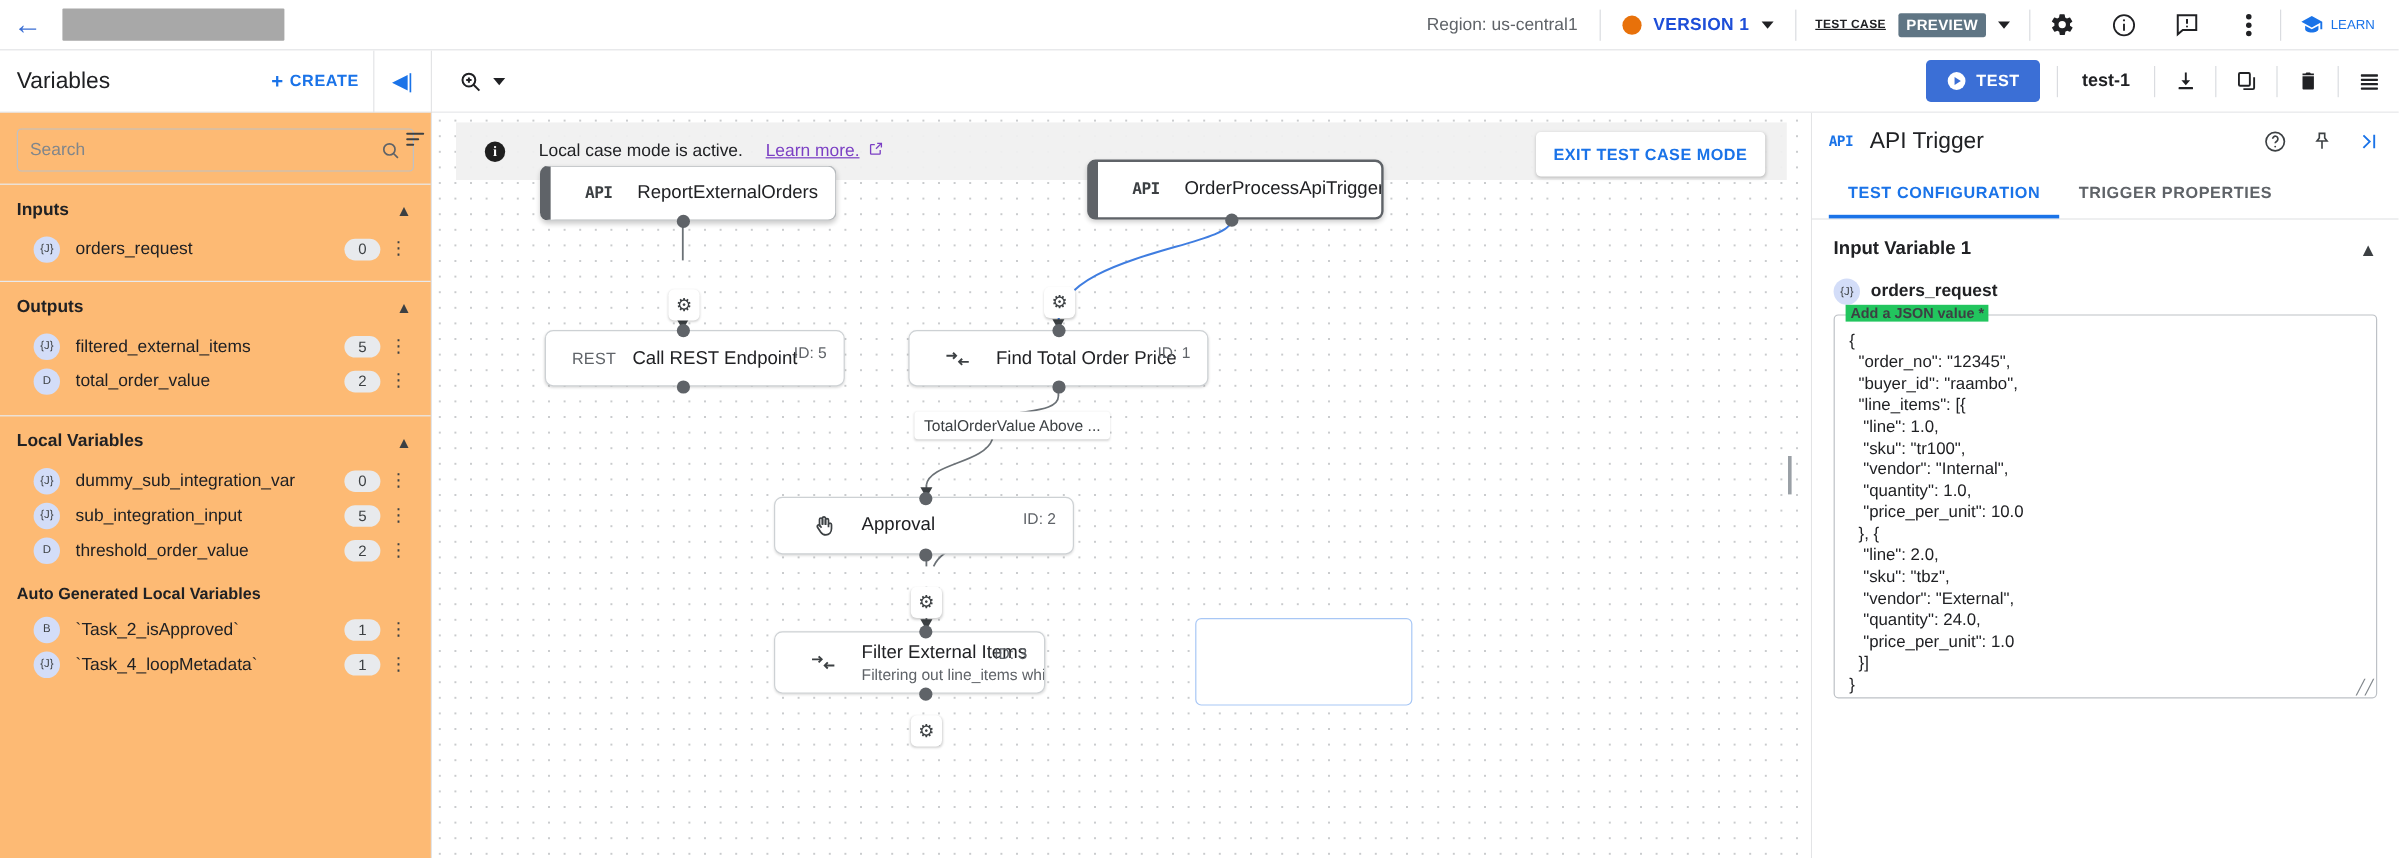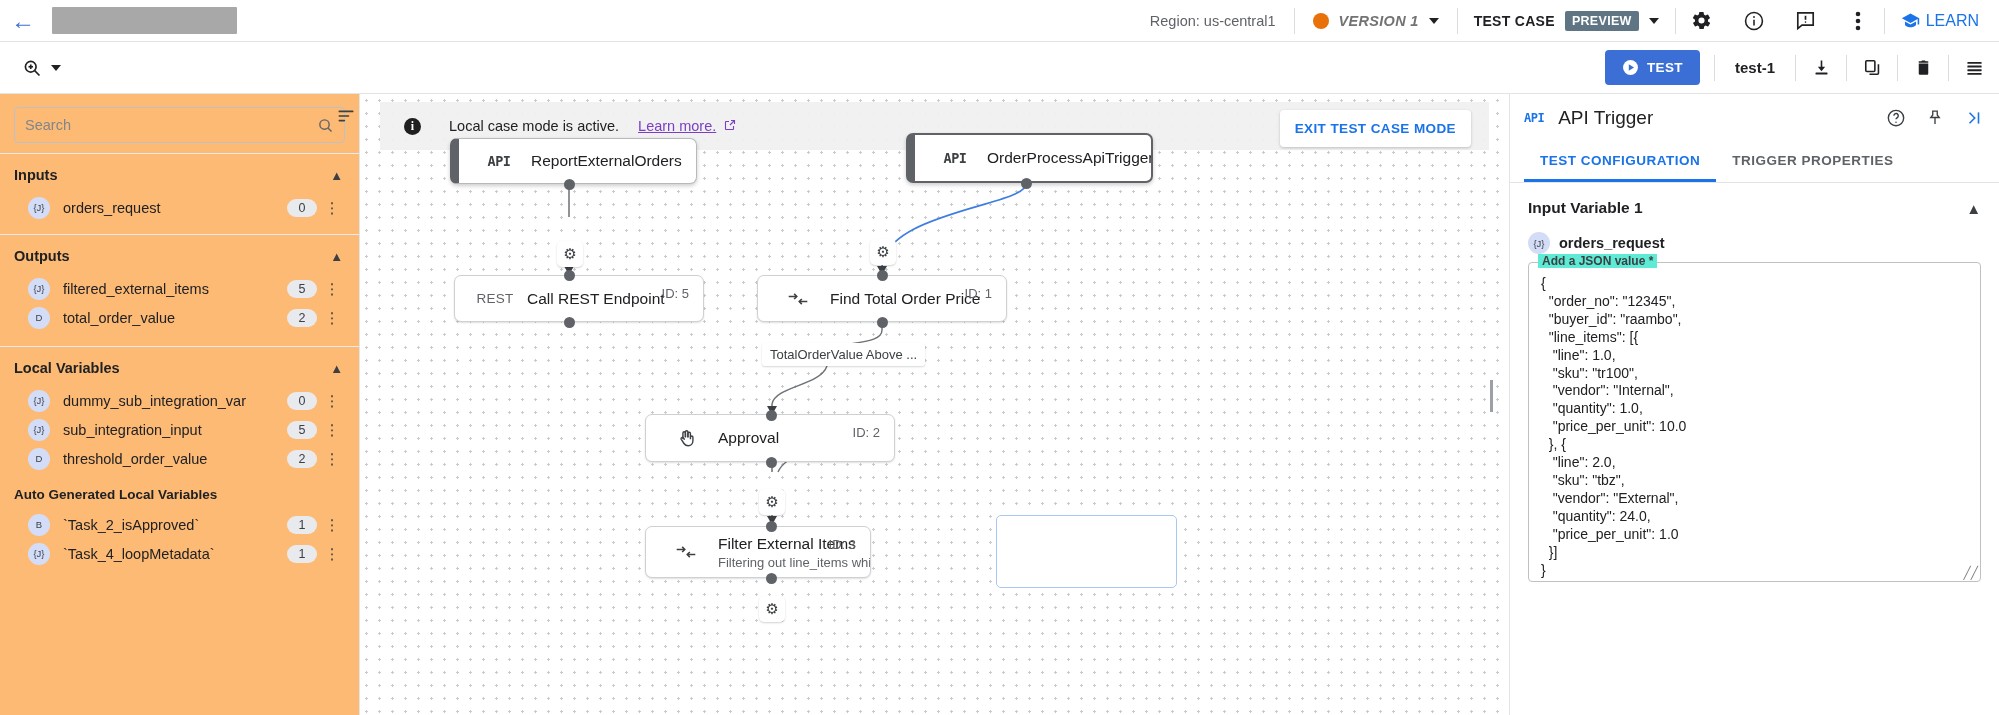--- a/index.html
+++ b/index.html
@@ -25,35 +25,35 @@
   .title-redact {
     width: 185px; height: 27px; background: #a8a8a8; border-radius: 1px; margin-left: 6px;
   }
   .top-right { margin-left: auto; display: flex; align-items: center; height: 42px; }
   .region-label { font-size: 14.5px; color: #5f6368; padding: 0 18px; white-space: nowrap; }
   .vdiv { width: 1px; height: 26px; background: #dadce0; }
   .version-chip {
     display: flex; align-items: center; gap: 10px; padding: 0 18px; cursor: pointer;
   }
   .ver-dot { width: 16px; height: 16px; border-radius: 50%; background: #e8710a; }
-  .ver-text { font-size: 14.5px; font-weight: bold; letter-spacing: .3px; color: #737373; font-style: italic; }
+  .ver-text { font-size: 14.5px; font-weight: bold; letter-spacing: .3px; color: #1d4ed8; }
   .caret { width: 0; height: 0; border-left: 5px solid transparent; border-right: 5px solid transparent; border-top: 6px solid #202124; }
   .testcase-chip { display: flex; align-items: center; gap: 10px; padding: 0 16px; cursor: pointer; }
-  .tc-text { font-size: 14px; font-weight: bold; letter-spacing: .3px; }
+  .tc-text { font-size: 10px; font-weight: bold; letter-spacing: .3px; text-decoration: underline; }
   .preview-badge {
     background: #5f7584; color: #fff; font-size: 12.5px; font-weight: bold;
     padding: 3px 7px; border-radius: 2px; letter-spacing: .3px;
   }
   .icon-btn {
     width: 52px; height: 42px; display: flex; align-items: center; justify-content: center;
     cursor: pointer; color: #202124;
   }
   .learn-btn {
     display: flex; align-items: center; gap: 6px; padding: 0 20px 0 16px;
-    color: #1a73e8; font-size: 16px; cursor: pointer; white-space: nowrap;
+    color: #1a73e8; font-size: 11px; cursor: pointer; white-space: nowrap;
   }
 
   
   .secondbar { height: 52px; flex: 0 0 52px; display: flex; align-items: center; border-bottom: 1px solid #e3e4e6; background:#fff; }
   .var-panel-head {
     width: 360px; flex: 0 0 360px; height: 52px; display: flex; align-items: center;
     border-right: 1px solid #e3e4e6; padding-left: 14px;
   }
   .var-title { font-size: 19px; color: #202124; }
   .create-btn {
@@ -165,21 +165,21 @@
   }
   .rp-tab.active { color: #1a73e8; border-bottom-color: #1a73e8; }
   .rp-content { flex: 1; padding: 16px 18px 0 18px; overflow: hidden; }
   .iv-head { display: flex; align-items: center; }
   .iv-title { font-size: 15.5px; font-weight: bold; color: #202124; }
   .iv-chev { margin-left: auto; color: #3c4043; font-size: 15px; cursor: pointer; }
   .iv-var { display: flex; align-items: center; margin-top: 15px; }
   .iv-var .vname { font-weight: bold; font-size: 14.5px; margin-left: 9px; }
   .json-field { position: relative; margin-top: 8px; }
   .json-legend {
-    position: absolute; top: -8px; left: 10px; background: #5eead4; padding: 0 4px;
+    position: absolute; top: -8px; left: 10px; background: #22c55e; padding: 0 4px;
     font-size: 12px; font-weight: bold; color: #3c4043; z-index: 2;
   }
   .json-area {
     border: 1px solid #bdc1c6; border-radius: 4px; padding: 12px 12px 10px 12px;
     font-size: 14px; line-height: 17.9px; color: #202124; white-space: pre;
     height: 320px; overflow: hidden; position: relative;
   }
   .resize-handle { position: absolute; right: 3px; bottom: 2px; color: #80868b; font-size: 12px; }
   .cursor-bar { position: absolute; left: 1490px; top: 380px; width: 3px; height: 32px; background: #9aa0a6; }
 </style>
@@ -240,20 +240,28 @@
       <div class="learn-btn">
         <svg width="19" height="19" viewBox="0 0 24 24" fill="#1a73e8">
             <path d="M12 3L1 9l11 6 9-4.9V17h2V9L12 3zM5 13.2V17c0 1.7 3.1 3.4 7 3.4s7-1.7 7-3.4v-3.8l-7 3.8-7-3.8z"></path>
           </svg>
         <span>LEARN</span>
       </div>
     </div>
   </div>
 
   <div class="secondbar">
+    <div class="var-panel-head">
+      <span class="var-title">Variables</span>
+      <span class="create-btn">
+        <span style="font-size:17px;line-height:1;">+</span>
+        <span>CREATE</span>
+      </span>
+      <span class="collapse-btn">◀|</span>
+    </div>
 
     <div class="zoom-ctl">
       <svg width="20" height="20" viewBox="0 0 24 24" fill="none" stroke="#202124" stroke-width="2">
           <circle cx="10.5" cy="10.5" r="6.4"></circle>
           <line x1="15.2" y1="15.2" x2="21" y2="21"></line>
           <line x1="10.5" y1="7.8" x2="10.5" y2="13.2"></line>
           <line x1="7.8" y1="10.5" x2="13.2" y2="10.5"></line>
         </svg>
       <span class="caret"></span>
     </div>

